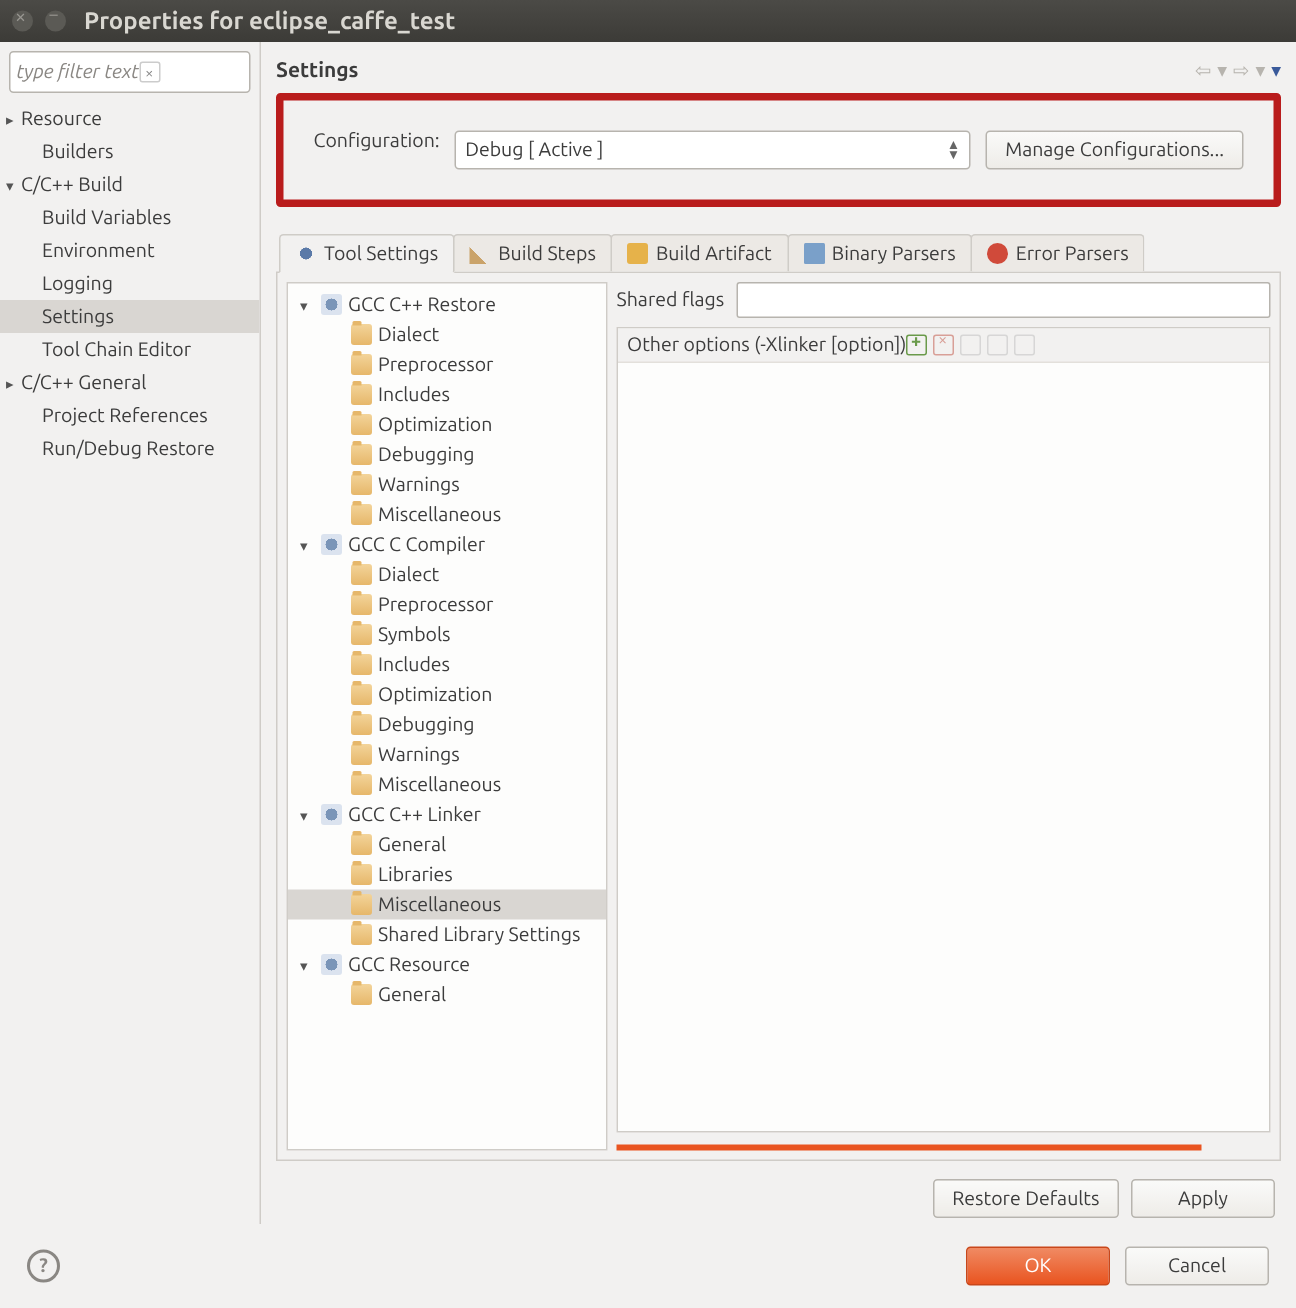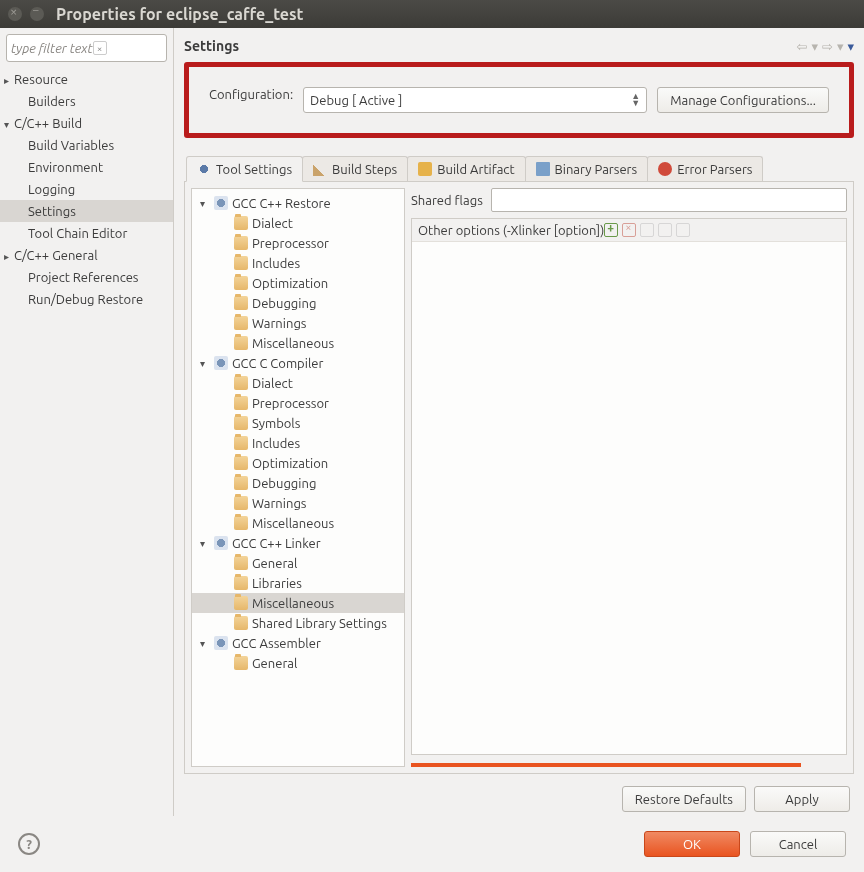--- a/index.html
+++ b/index.html
@@ -360,21 +360,21 @@
             <span>Miscellaneous</span>
           </div>
           <div class="tt-row level1">
             <span class="arrow"></span>
             <span class="ico folder"></span>
             <span>Shared Library Settings</span>
           </div>
           <div class="tt-row parent">
             <span class="arrow"></span>
             <span class="ico tool"></span>
-            <span>GCC Assembler</span>
+            <span>GCC Resource</span>
           </div>
           <div class="tt-row level1">
             <span class="arrow"></span>
             <span class="ico folder"></span>
             <span>General</span>
           </div>
         </div>
       <div class="form-area">
         <div class="field-row">
           <label>Shared flags</label>

